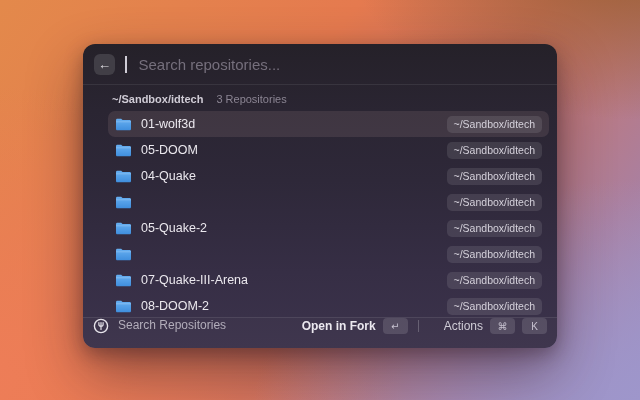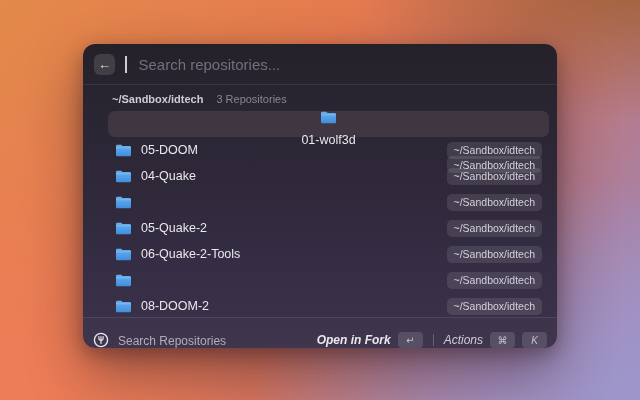--- a/index.html
+++ b/index.html
@@ -27,37 +27,37 @@
   .caret{width:1.5px;height:17px;background:#cfccd6;margin-left:10px;flex:0 0 auto;}
   .search-input{flex:1;background:transparent;border:none;outline:none;margin-left:12px;
     font-size:15px;color:#ece9ef;font-family:inherit;padding:0;}
   .search-input::placeholder{color:#756f7c;}
   
   .list{flex:1 1 auto;overflow:hidden;padding:5px 8px 0 25px;}
   .section-header{display:flex;align-items:center;gap:13px;padding:3px 4px 6px 4px;font-size:11px;}
   .section-path{color:#d0ccd6;font-weight:700;}
   .section-count{color:#8b8593;}
   .row{height:26px;display:flex;align-items:center;gap:9px;padding:0 7px;border-radius:7px;}
-  .row.selected{background:rgba(255,205,210,.10);flex-direction:column;}
+  .row.selected{background:rgba(255,205,210,.10);}
   .folder{display:flex;align-items:center;flex:0 0 auto;}
   .row-name{font-size:12.5px;color:#ebe8ee;white-space:nowrap;}
   .tag{margin-left:auto;background:rgba(255,255,255,.10);border-radius:5px;
     padding:2.5px 7px;font-size:10.5px;color:#d4d0da;white-space:nowrap;}
   
-  .footer{height:30px;flex:0 0 30px;display:flex;align-items:flex-end;padding:0 10px;
+  .footer{height:30px;flex:0 0 30px;display:flex;align-items:flex-start;padding:0 10px;
     border-top:1px solid rgba(255,255,255,.09);background:rgba(255,255,255,.015);}
   .cmd-icon{display:flex;align-items:center;margin-right:9px;}
   .cmd-label{font-size:12px;color:#b2adba;}
-  .footer-right{margin-left:auto;display:flex;align-items:center;gap:7px;font-style:italic;}
+  .footer-right{margin-left:auto;display:flex;align-items:center;gap:7px;}
   .action-primary{font-size:12px;font-weight:700;color:#ebe8ef;}
   .key{background:rgba(255,255,255,.13);border-radius:4px;height:16px;min-width:17px;
     padding:0 4px;display:flex;align-items:center;justify-content:center;
     font-size:10px;color:#c7c2d0;}
   .vdivider{width:1px;height:12px;background:rgba(255,255,255,.22);margin:0 3px;}
-  .action-secondary{font-size:12px;color:#cfccd6;}
+  .action-secondary{font-size:12px;color:#cfccd6;margin-left:15px;}
 </style>
 </head>
 <body>
 
 <div class="palette">
 
   <div class="search-bar">
     <button class="back-btn">←</button>
     <span class="caret"></span>
     <input class="search-input" type="text" placeholder="Search repositories..." style="">
@@ -159,37 +159,37 @@
         <defs>
           <linearGradient id="fg" x1="0" y1="0" x2="0" y2="1">
             <stop offset="0" stop-color="#68b0f2"></stop>
             <stop offset="1" stop-color="#3f8edd"></stop>
           </linearGradient>
         </defs>
         <path d="M1 2.1C1 1.3 1.6.7 2.4.7h3.2c.4 0 .8.16 1.1.45l.9.85h7c.8 0 1.4.62 1.4 1.4v7.5c0 .78-.6 1.4-1.4 1.4H2.4c-.8 0-1.4-.62-1.4-1.4V2.1z" fill="url(#fg)"></path>
         <path d="M1 3.4h15v.9H1z" fill="rgba(255,255,255,.28)"></path>
       </svg>
     </span>
-    <span class="row-name">06-Quake-2-Tools</span>
-    <span class="tag">~/Sandbox/idtech</span>
-  </div>
-
-  <div class="row">
-    <span class="folder">
-      <svg width="17" height="13" viewBox="0 0 17 13">
-        <defs>
-          <linearGradient id="fg" x1="0" y1="0" x2="0" y2="1">
-            <stop offset="0" stop-color="#68b0f2"></stop>
-            <stop offset="1" stop-color="#3f8edd"></stop>
-          </linearGradient>
-        </defs>
-        <path d="M1 2.1C1 1.3 1.6.7 2.4.7h3.2c.4 0 .8.16 1.1.45l.9.85h7c.8 0 1.4.62 1.4 1.4v7.5c0 .78-.6 1.4-1.4 1.4H2.4c-.8 0-1.4-.62-1.4-1.4V2.1z" fill="url(#fg)"></path>
-        <path d="M1 3.4h15v.9H1z" fill="rgba(255,255,255,.28)"></path>
-      </svg>
-    </span>
+    <span class="tag">~/Sandbox/idtech</span>
+  </div>
+
+  <div class="row">
+    <span class="folder">
+      <svg width="17" height="13" viewBox="0 0 17 13">
+        <defs>
+          <linearGradient id="fg" x1="0" y1="0" x2="0" y2="1">
+            <stop offset="0" stop-color="#68b0f2"></stop>
+            <stop offset="1" stop-color="#3f8edd"></stop>
+          </linearGradient>
+        </defs>
+        <path d="M1 2.1C1 1.3 1.6.7 2.4.7h3.2c.4 0 .8.16 1.1.45l.9.85h7c.8 0 1.4.62 1.4 1.4v7.5c0 .78-.6 1.4-1.4 1.4H2.4c-.8 0-1.4-.62-1.4-1.4V2.1z" fill="url(#fg)"></path>
+        <path d="M1 3.4h15v.9H1z" fill="rgba(255,255,255,.28)"></path>
+      </svg>
+    </span>
+    <span class="row-name">07-Quake-III-Arena</span>
     <span class="tag">~/Sandbox/idtech</span>
   </div>
 
   <div class="row">
     <span class="folder">
       <svg width="17" height="13" viewBox="0 0 17 13">
         <defs>
           <linearGradient id="fg" x1="0" y1="0" x2="0" y2="1">
             <stop offset="0" stop-color="#68b0f2"></stop>
             <stop offset="1" stop-color="#3f8edd"></stop>

